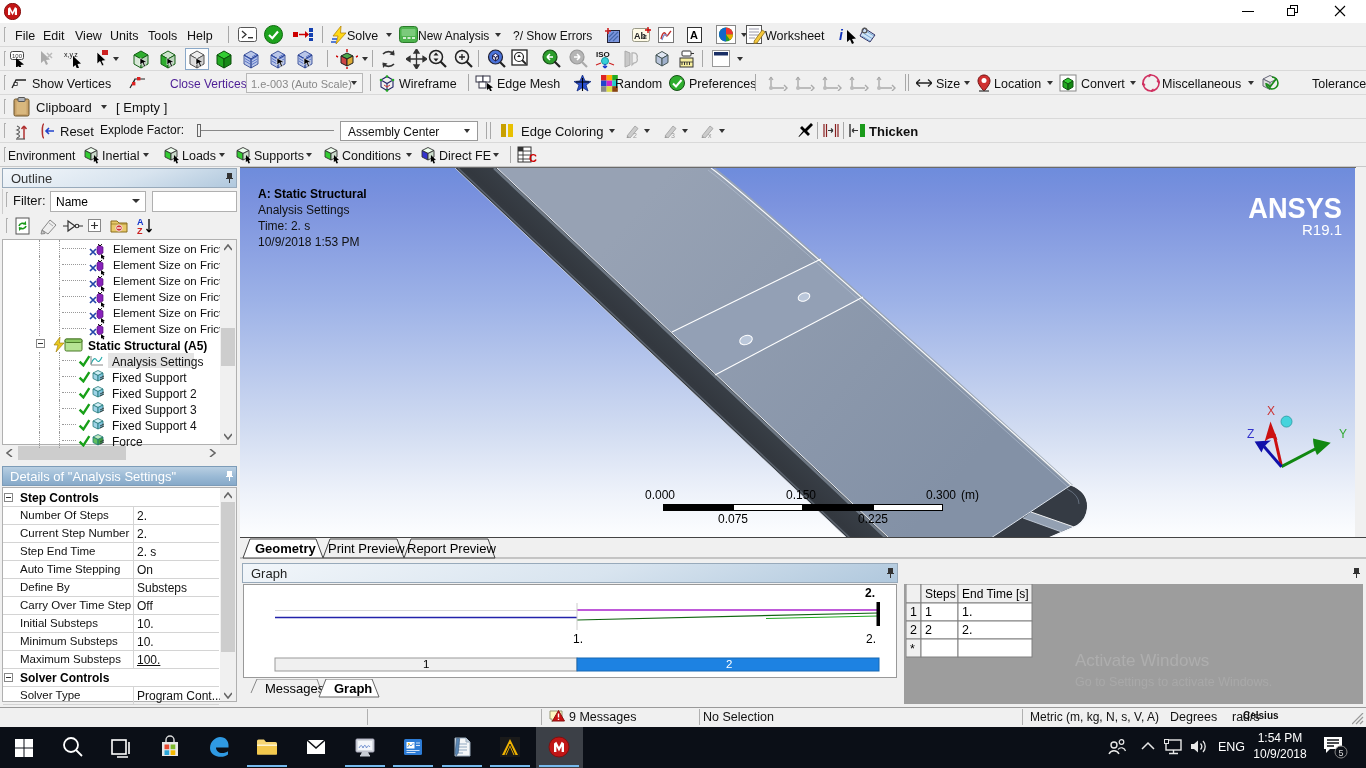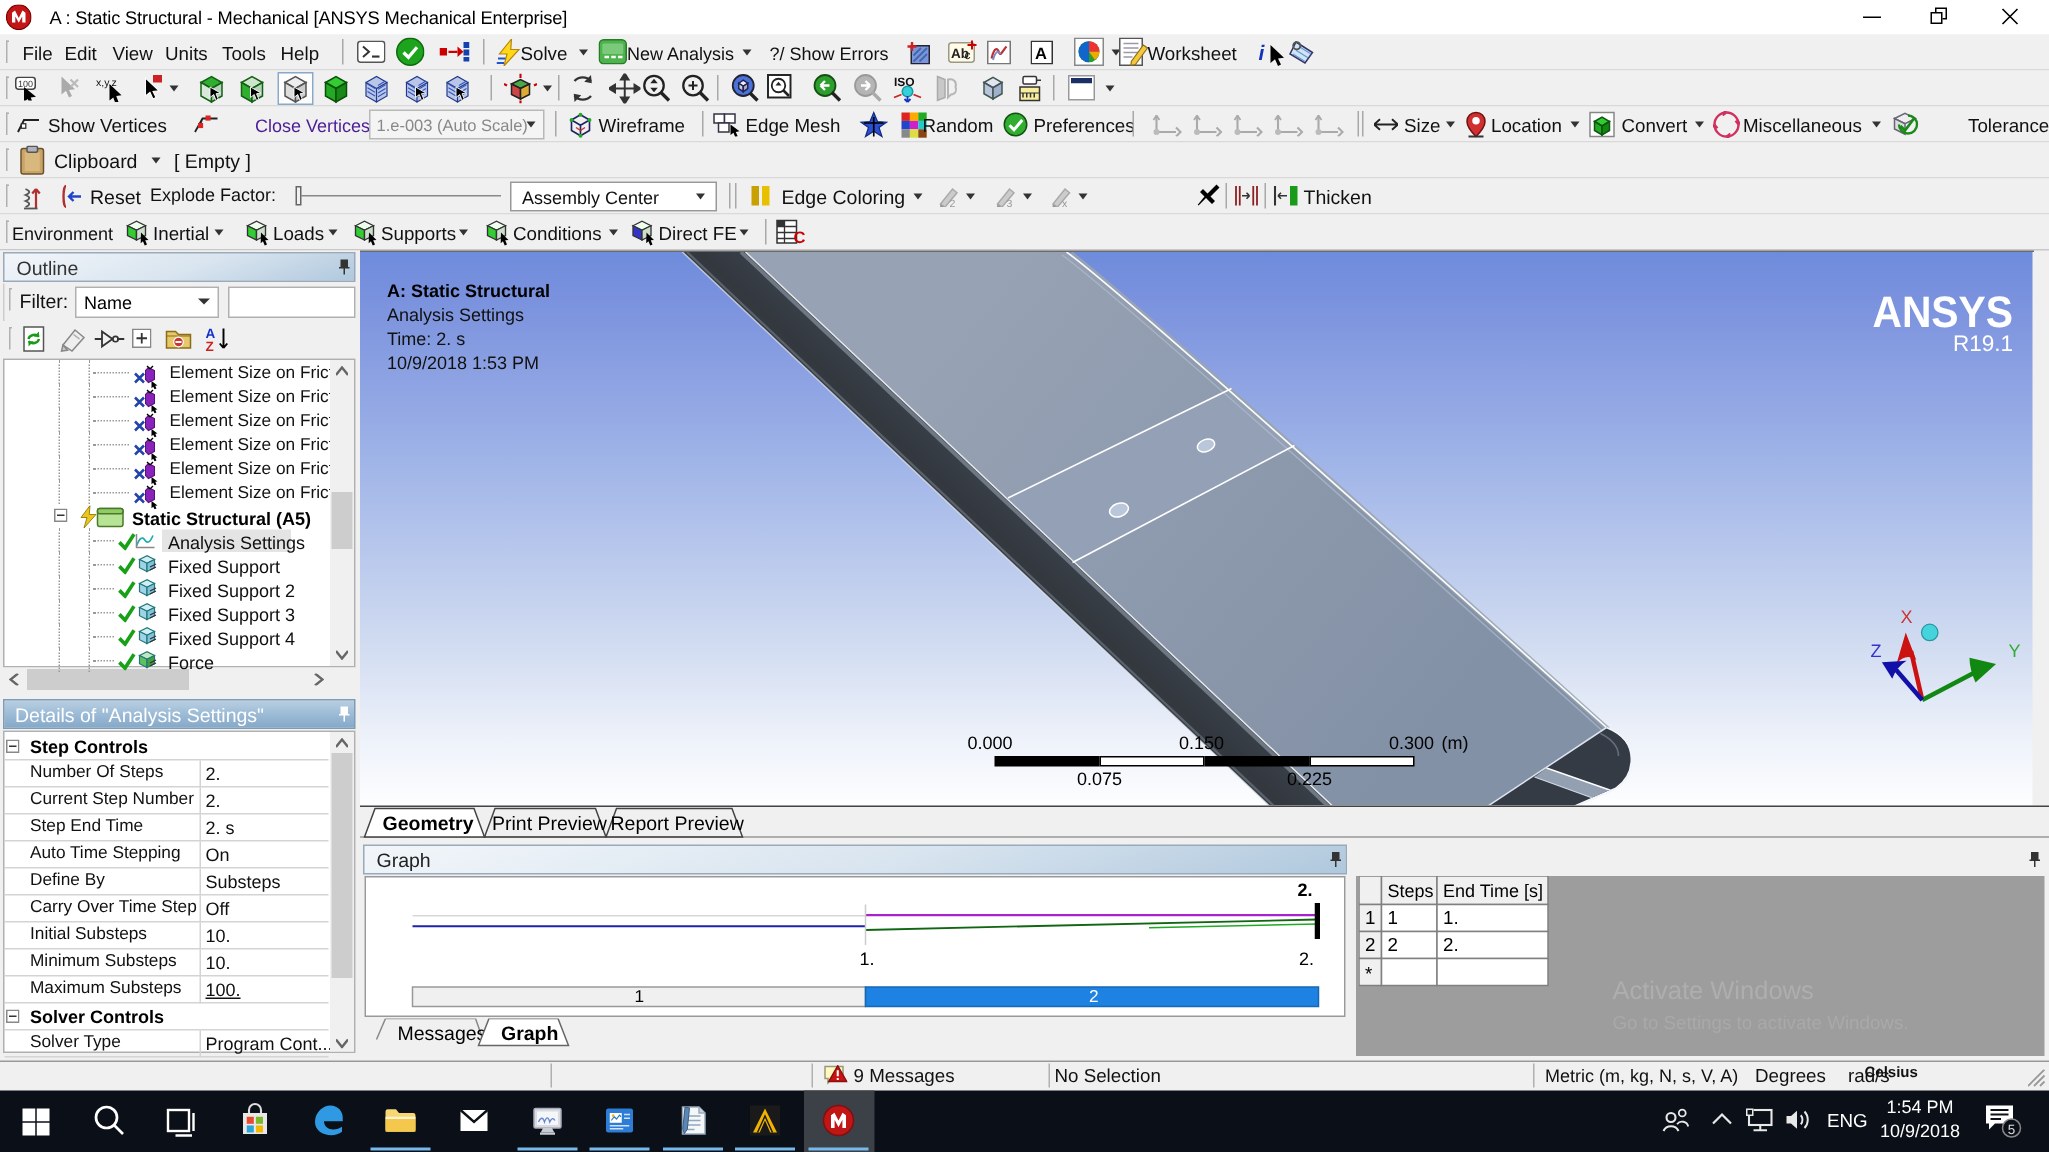--- a/index.html
+++ b/index.html
@@ -10,21 +10,20 @@
 </style>
 </head>
 <body>
 <div id="app">
 <div class="abs" style="left:0;top:0;width:1366px;height:23px;background:#fff;"></div>
 <svg class="abs" style="left:4px;top:3px;" width="17" height="17" viewBox="0 0 17 17">
 <circle cx="8.5" cy="8.5" r="8.2" fill="#c21616"></circle>
 <circle cx="8.5" cy="8.5" r="8.2" fill="none" stroke="#700" stroke-width="0.8"></circle>
 <path d="M4 12 V5.5 L6 4 L8.5 9 L11 4 L13 5.5 V12 H10.8 V8 L8.5 12.2 L6.2 8 V12 Z" fill="#fff"></path>
 </svg>
-<div class="abs" style="left:33px;top:5px;font-size:12.2px;color:#000;letter-spacing:-0.1px;">A : Static Structural - Mechanical [ANSYS Mechanical Enterprise]</div>
 <div class="abs" style="left:1242px;top:11px;width:12px;height:1px;background:#000;"></div>
 <div class="abs" style="left:1290px;top:5px;width:8px;height:8px;border:1px solid #000;background:#fff;"></div>
 <div class="abs" style="left:1287px;top:8px;width:8px;height:8px;border:1px solid #000;background:#fff;"></div>
 <svg class="abs" style="left:1334px;top:5px;" width="12" height="12" viewBox="0 0 12 12">
 <path d="M1 1 L11 11 M11 1 L1 11" stroke="#000" stroke-width="1.1"></path>
     </svg>
 <div class="abs" style="left:0;top:23px;width:1366px;height:24px;background:#f0f0f0;border-bottom:1px solid #d9d9d9;"></div>
 <div class="abs" style="left:4px;top:27px;width:2px;height:15px;border-left:1px solid #b0b0b0;border-top:1px solid #b0b0b0;"></div>
 <div class="abs" style="left:15px;top:29px;font-size:12.5px;color:#111;font-weight:normal;white-space:nowrap;">File</div>
 <div class="abs" style="left:43px;top:29px;font-size:12.5px;color:#111;font-weight:normal;white-space:nowrap;">Edit</div>
@@ -431,21 +430,21 @@
       <path d="M1 1 V14 M3.5 1 V14" stroke="#8a2020" stroke-width="1.2"></path>
       <path d="M12.5 1 V14 M15 1 V14" stroke="#8a2020" stroke-width="1.2"></path>
       <path d="M5 7.5 H10 M10 7.5 L8 5.5 M10 7.5 L8 9.5" stroke="#333" stroke-width="1.1" fill="none"></path>
     </svg>
 <div class="abs" style="left:843px;top:122px;width:1px;height:17px;background:#a8a8a8;"></div>
 <svg class="abs" style="left:849px;top:123px;" width="17" height="15" viewBox="0 0 17 15">
       <path d="M1 1 V14" stroke="#333" stroke-width="1.4"></path>
       <path d="M3 7.5 H9 M3 7.5 L5 5.5 M3 7.5 L5 9.5" stroke="#333" stroke-width="1.1" fill="none"></path>
       <rect x="11" y="1" width="5" height="13" fill="#1a9a1a"></rect>
     </svg>
-<div class="abs" style="left:869px;top:124px;font-size:13px;color:#111;font-weight:normal;white-space:nowrap;text-align:center;">Thicken</div>
+<div class="abs" style="left:869px;top:124px;font-size:13px;color:#111;font-weight:bold;white-space:nowrap;text-align:center;">Thicken</div>
 <div class="abs" style="left:0;top:143px;width:1366px;height:24px;background:#f0f0f0;border-bottom:1px solid #c8c8c8;"></div>
 <div class="abs" style="left:4px;top:147px;width:2px;height:15px;border-left:1px solid #b0b0b0;border-top:1px solid #b0b0b0;"></div>
 <div class="abs" style="left:8px;top:149px;font-size:12px;color:#111;font-weight:normal;white-space:nowrap;">Environment</div>
 <svg class="abs" style="left:82px;top:145px;" width="18" height="19" viewBox="0 0 18 19">
       <path d="M3 5.5 L9 2.5 L15 5.5 L9 8.5 Z" fill="#efe" stroke="#333" stroke-width="0.9"></path>
       <path d="M3 5.5 L9 8.5 L9 15 L3 12 Z" fill="#3c3" stroke="#333" stroke-width="0.9"></path>
       <path d="M15 5.5 L9 8.5 L9 15 L15 12 Z" fill="#cdc" stroke="#333" stroke-width="0.9"></path>
       <path d="M12 10 L17 15 L14.8 15.2 L16 18 L14.5 18.6 L13.3 15.8 L11.8 17.2 Z" fill="#000"></path>
     </svg>
 <div class="abs" style="left:102px;top:149px;font-size:12.5px;color:#111;font-weight:normal;white-space:nowrap;">Inertial</div>

